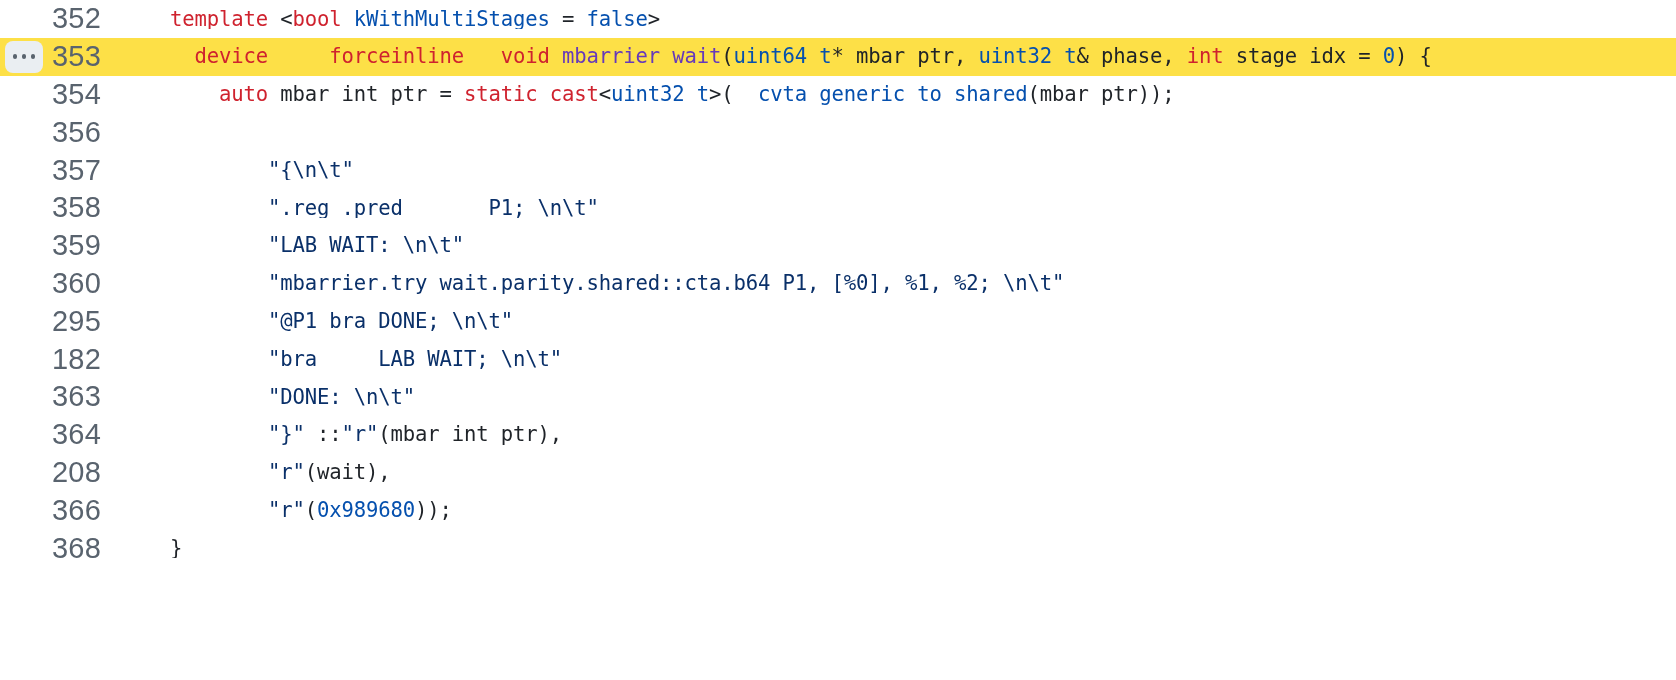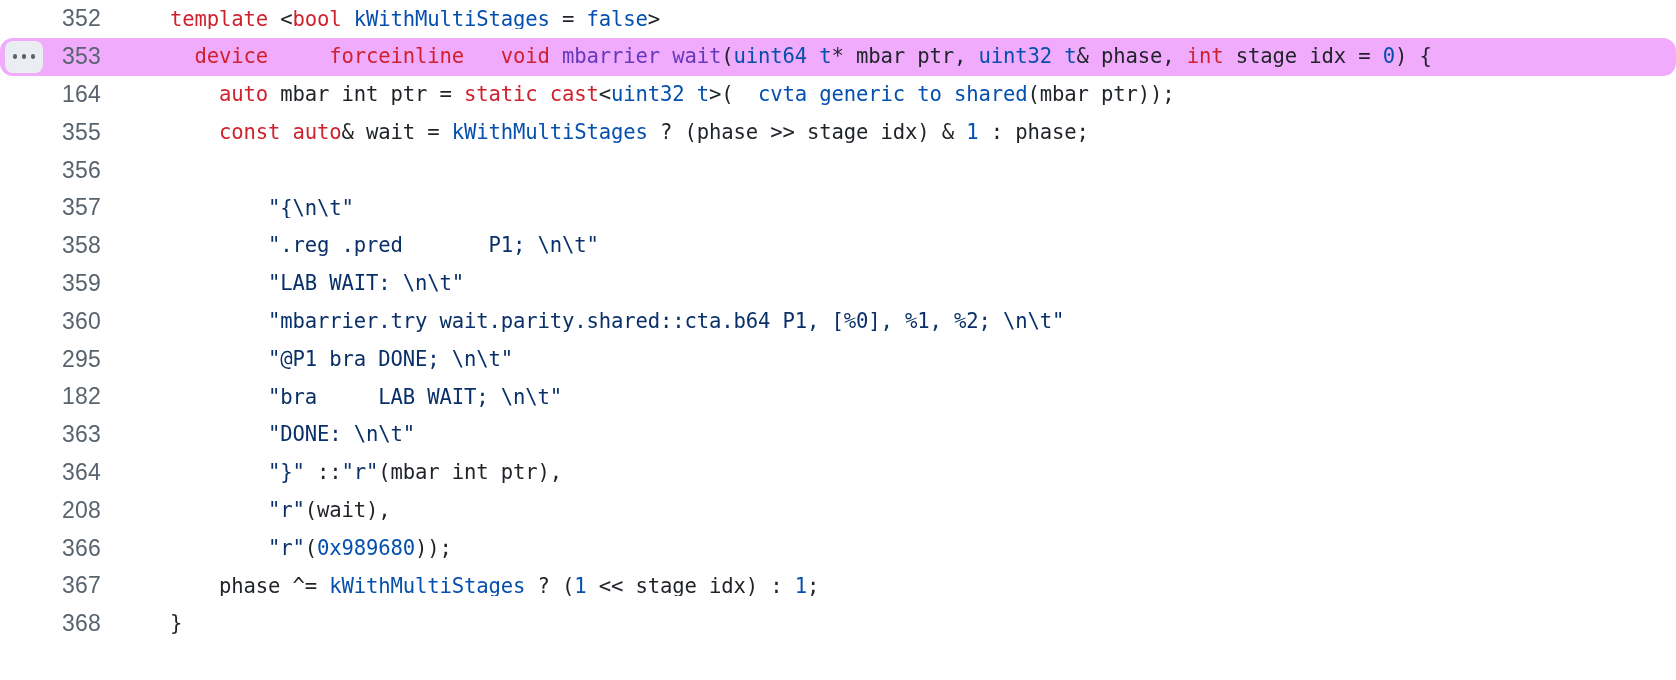--- a/index.html
+++ b/index.html
@@ -24,22 +24,21 @@
   }
 
   .code-line {
     display: flex;
     align-items: center;
     height: 37.8px;
     position: relative;
     width: 100%;
   }
   .code-line.highlighted {
-    background: #f0abfc;
-    border-radius: 13px;
+    background: #fde047;
   }
 
   
   .gutter-action {
     width: 48px;
     min-width: 48px;
     height: 100%;
     display: flex;
     align-items: center;
     justify-content: center;
@@ -66,21 +65,21 @@
   }
 
   
   .line-number {
     width: 67px;
     min-width: 67px;
     text-align: right;
     padding-right: 14px;
     color: #59636e;
     font-family: "Liberation Sans", sans-serif;
-    font-size: 23px;
+    font-size: 29px;
     line-height: 1;
     letter-spacing: 0.2px;
     user-select: none;
     cursor: pointer;
   }
 
   
   .line-content {
     flex: 1 1 auto;
     white-space: pre;
@@ -116,27 +115,22 @@
             <span class="dot"></span>
             <span class="dot"></span>
             <span class="dot"></span>
           </button>
         </div>
         <div class="line-number">353</div>
         <div class="line-content"><span class="t-pln">    </span><span class="t-kw">__device__</span><span class="t-pln"> </span><span class="t-kw">__forceinline__</span><span class="t-pln"> </span><span class="t-kw">void</span><span class="t-pln"> </span><span class="t-fn">mbarrier_wait</span><span class="t-pln">(</span><span class="t-cst">uint64_t</span><span class="t-pln">* mbar_ptr, </span><span class="t-cst">uint32_t</span><span class="t-pln">&amp; phase, </span><span class="t-kw">int</span><span class="t-pln"> stage_idx = </span><span class="t-cst">0</span><span class="t-pln">) {</span></div>
       </div>
       <div class="code-line">
         <div class="gutter-action"></div>
-        <div class="line-number">164</div>
+        <div class="line-number">354</div>
         <div class="line-content"><span class="t-pln">        </span><span class="t-kw">auto</span><span class="t-pln"> mbar_int_ptr = </span><span class="t-kw">static_cast</span><span class="t-pln">&lt;</span><span class="t-cst">uint32_t</span><span class="t-pln">&gt;(</span><span class="t-cst">__cvta_generic_to_shared</span><span class="t-pln">(mbar_ptr));</span></div>
-      </div>
-      <div class="code-line">
-        <div class="gutter-action"></div>
-        <div class="line-number">355</div>
-        <div class="line-content"><span class="t-pln">        </span><span class="t-kw">const</span><span class="t-pln"> </span><span class="t-kw">auto</span><span class="t-pln">&amp; wait = </span><span class="t-cst">kWithMultiStages</span><span class="t-pln"> ? (phase &gt;&gt; stage_idx) &amp; </span><span class="t-cst">1</span><span class="t-pln"> : phase;</span></div>
       </div>
       <div class="code-line">
         <div class="gutter-action"></div>
         <div class="line-number">356</div>
       </div>
       <div class="code-line">
         <div class="gutter-action"></div>
         <div class="line-number">357</div>
         <div class="line-content"><span class="t-pln">            </span><span class="t-str">"{\n\t"</span></div>
       </div>
@@ -180,22 +174,17 @@
         <div class="line-number">208</div>
         <div class="line-content"><span class="t-pln">            </span><span class="t-str">"r"</span><span class="t-pln">(wait),</span></div>
       </div>
       <div class="code-line">
         <div class="gutter-action"></div>
         <div class="line-number">366</div>
         <div class="line-content"><span class="t-pln">            </span><span class="t-str">"r"</span><span class="t-pln">(</span><span class="t-cst">0x989680</span><span class="t-pln">));</span></div>
       </div>
       <div class="code-line">
         <div class="gutter-action"></div>
-        <div class="line-number">367</div>
-        <div class="line-content"><span class="t-pln">        </span><span class="t-pln">phase ^= </span><span class="t-cst">kWithMultiStages</span><span class="t-pln"> ? (</span><span class="t-cst">1</span><span class="t-pln"> &lt;&lt; stage_idx) : </span><span class="t-cst">1</span><span class="t-pln">;</span></div>
-      </div>
-      <div class="code-line">
-        <div class="gutter-action"></div>
         <div class="line-number">368</div>
         <div class="line-content"><span class="t-pln">    }</span></div>
       </div>
     </div>
 </div>
 
 </body></html>

